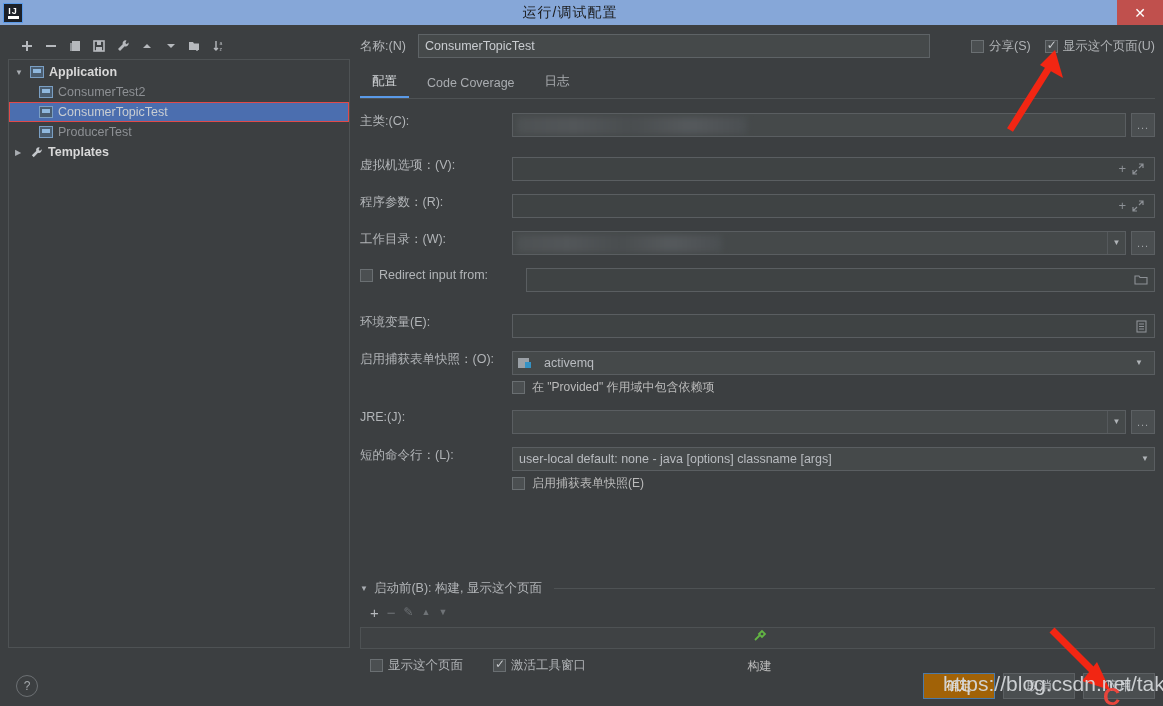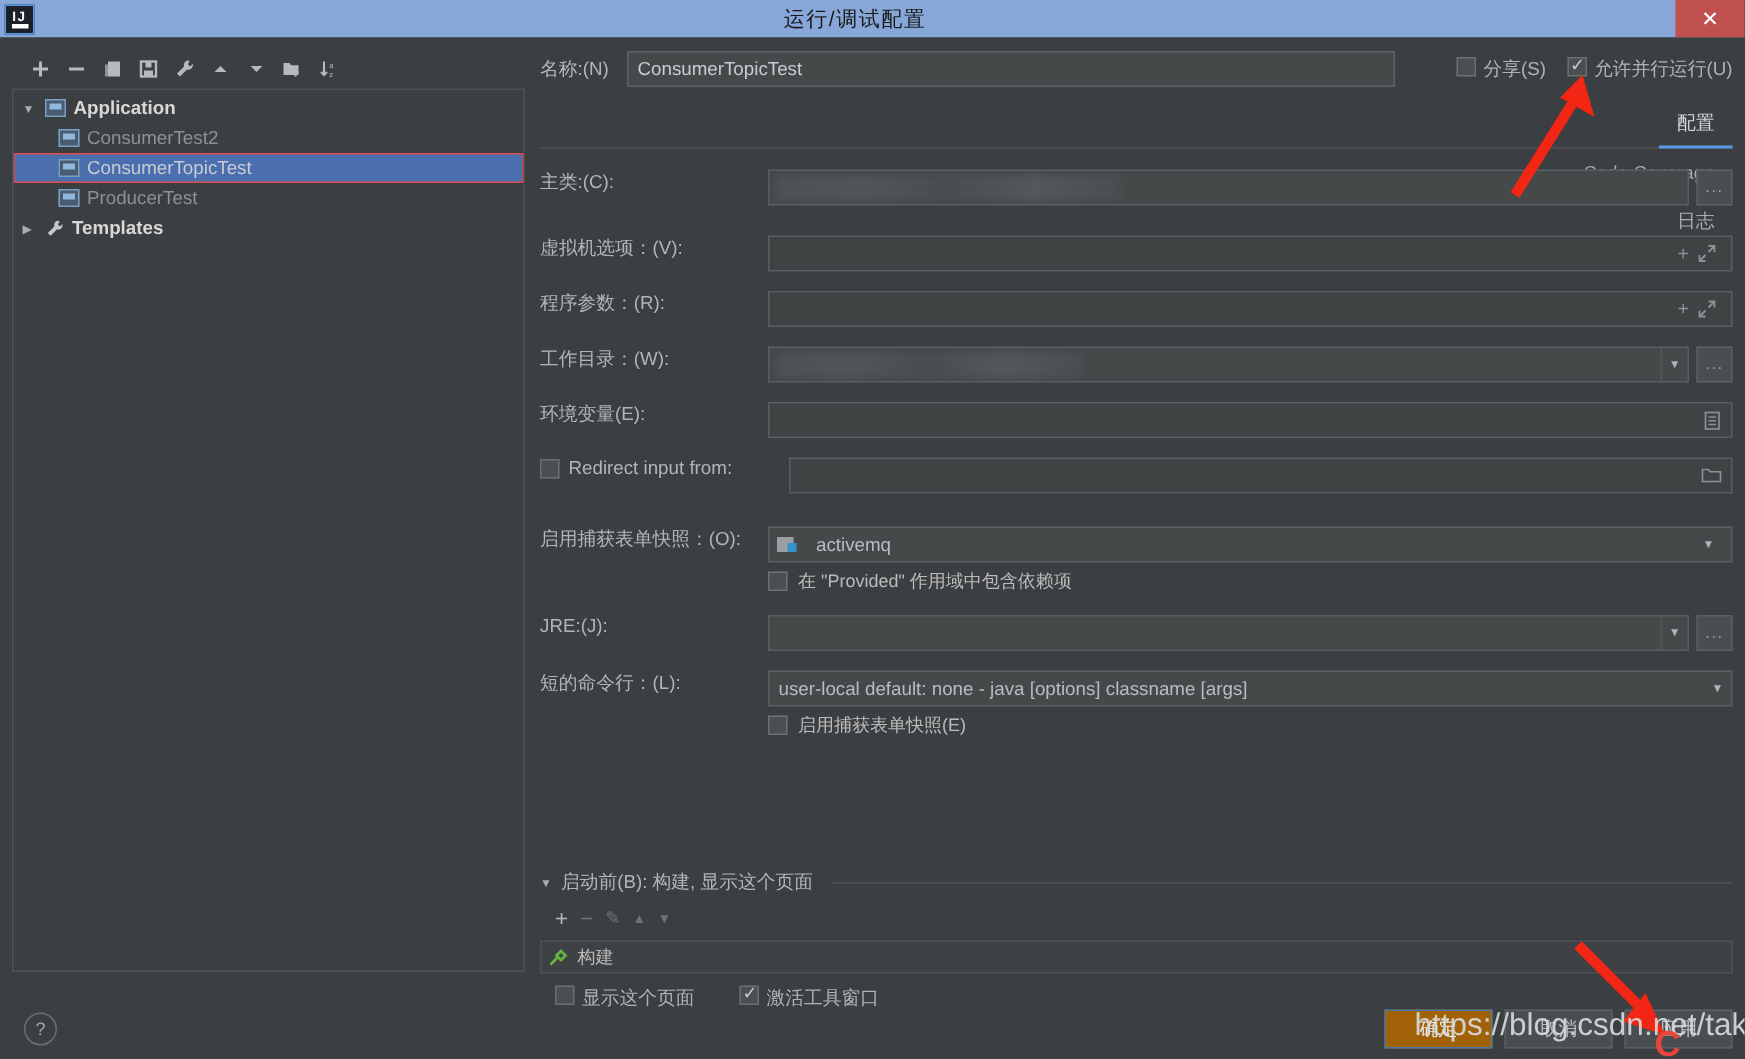--- a/index.html
+++ b/index.html
@@ -90,34 +90,34 @@
   .rightpane { position: absolute; left: 360px; top: 8px; width: 795px; }
 
   .namerow { display: flex; align-items: center; height: 26px; }
   .namelabel { width: 58px; color: #b4b7ba; font-size: 12.5px; }
   .nameinput {
     width: 512px; height: 24px; background: #45494a;
     border: 1px solid #5e6366; color: #c9ccd0;
     padding: 0 6px; font-size: 12.5px; line-height: 22px;
   }
   .cbgroup { margin-left: auto; display: flex; align-items: center; gap: 14px; }
-  .cbox { display: flex; align-items: flex-start; gap: 5px; color: #b0b3b6; font-size: 12.5px; }
+  .cbox { display: flex; align-items: center; gap: 5px; color: #b0b3b6; font-size: 12.5px; }
   .cb {
     width: 13px; height: 13px; border: 1px solid #6a6f72; background: #4b4f51;
     display: inline-block; position: relative; flex: 0 0 auto;
   }
   .cb.checked::after {
     content: '✓'; position: absolute; left: 1px; top: -3px;
     color: #c8cbce; font-size: 12px;
   }
 
   
   .tabs {
     margin-top: 12px; height: 28px; display: flex; align-items: flex-end;
-    gap: 6px; border-bottom: 1px solid #4e5254; width: 795px; flex-direction: column;
+    gap: 6px; border-bottom: 1px solid #4e5254; width: 795px;
   }
   .tab {
     padding: 3px 12px 6px 12px; color: #a9acb0; font-size: 12.5px;
     border-bottom: 2px solid transparent;
   }
   .tab.active { color: #d4d7da; border-bottom: 2px solid #5a9ae8; }
 
   
   .form { margin-top: 14px; position: relative; width: 795px; }
   .frow { display: flex; align-items: flex-start; margin-bottom: 13px; position: relative; }
@@ -156,22 +156,23 @@
 
   
   .before { position: absolute; left: 360px; top: 555px; width: 795px; }
   .bl-header { display: flex; align-items: center; gap: 6px; }
   .bl-header .tri2 { color: #a9adb2; font-size: 8px; }
   .bl-title { color: #b2b5b8; font-size: 12.5px; white-space: nowrap; }
   .bl-line { flex: 1; height: 1px; background: #4e5254; margin-left: 6px; }
   .bl-toolbar { display: flex; align-items: center; gap: 8px; height: 26px; padding-left: 10px; margin-top: 2px; }
   .bl-list {
     background: #3f4244; border: 1px solid #4e5254; height: 22px;
-    display: flex; align-items: center; padding-left: 4px; gap: 6px;
+    display: flex; align-items: center; padding-left: 4px; gap: 16px;
     margin-top: 2px;
+    flex-direction: column;
   }
   .hammer { color: #62b543; font-size: 13px; display: flex; }
   .bl-checks { display: flex; align-items: center; gap: 30px; margin-top: 8px; padding-left: 10px; }
 
   
   .help {
     position: absolute; left: 16px; top: 650px; width: 22px; height: 22px;
     border-radius: 50%; border: 1px solid #6c7073; color: #a4a8ac;
     display: flex; align-items: center; justify-content: center; font-size: 12px;
   }
@@ -302,21 +303,21 @@
     <div class="namerow">
       <div class="namelabel">名称:(N)</div>
       <div class="nameinput">ConsumerTopicTest</div>
       <div class="cbgroup">
         <div class="cbox">
           <span class="cb"></span>
           <span>分享(S)</span>
         </div>
         <div class="cbox">
           <span class="cb checked"></span>
-          <span>允许并行运行(U)</span>
+          <span>显示这个页面(U)</span>
         </div>
       </div>
     </div>
 
     <div class="tabs">
       <div class="tab active">配置</div>
       <div class="tab">Code Coverage</div>
       <div class="tab">日志</div>
     </div>
 
@@ -369,44 +370,44 @@
         <div class="fctl">
           <div class="finput" style="padding:0">
             <span class="blur" style="width:205px"></span>
             <span style="flex:1"></span>
             <span class="caret">▼</span>
           </div>
           <div class="btn-dots">...</div>
         </div>
       </div>
 
+      <div class="frow" style="margin-bottom:22px">
+        <div class="flabel" style="display:flex;align-items:center;gap:6px;width:166px">
+          <span class="cb"></span>
+          <span>Redirect input from:</span>
+        </div>
+        <div class="fctl">
+          <div class="finput plain" style="justify-content:flex-end">
+            <span class="mini">
+              <svg width="14" height="12" viewBox="0 0 14 12">
+                  <path d="M1 2h4l1 1.5h7V10H1z" fill="none" stroke="#8d9196" stroke-width="1.1"></path>
+                </svg>
+            </span>
+          </div>
+        </div>
+      </div>
+
       <div class="frow">
         <div class="flabel">环境变量(E):</div>
         <div class="fctl">
           <div class="finput plain" style="justify-content:flex-end">
             <span class="mini">
               <svg width="13" height="13" viewBox="0 0 13 13">
                   <rect x="2" y="1" width="9" height="11" fill="none" stroke="#8d9196" stroke-width="1.1"></rect>
                   <path d="M4 4h5M4 6.5h5M4 9h5" stroke="#8d9196" stroke-width="1"></path>
-                </svg>
-            </span>
-          </div>
-        </div>
-      </div>
-
-      <div class="frow" style="margin-bottom:22px">
-        <div class="flabel" style="display:flex;align-items:center;gap:6px;width:166px">
-          <span class="cb"></span>
-          <span>Redirect input from:</span>
-        </div>
-        <div class="fctl">
-          <div class="finput plain" style="justify-content:flex-end">
-            <span class="mini">
-              <svg width="14" height="12" viewBox="0 0 14 12">
-                  <path d="M1 2h4l1 1.5h7V10H1z" fill="none" stroke="#8d9196" stroke-width="1.1"></path>
                 </svg>
             </span>
           </div>
         </div>
       </div>
 
       <div class="frow" style="margin-bottom:8px">
         <div class="flabel">启用捕获表单快照：(O):</div>
         <div class="fctl">
           <div class="finput" style="padding-left:5px;gap:6px">

